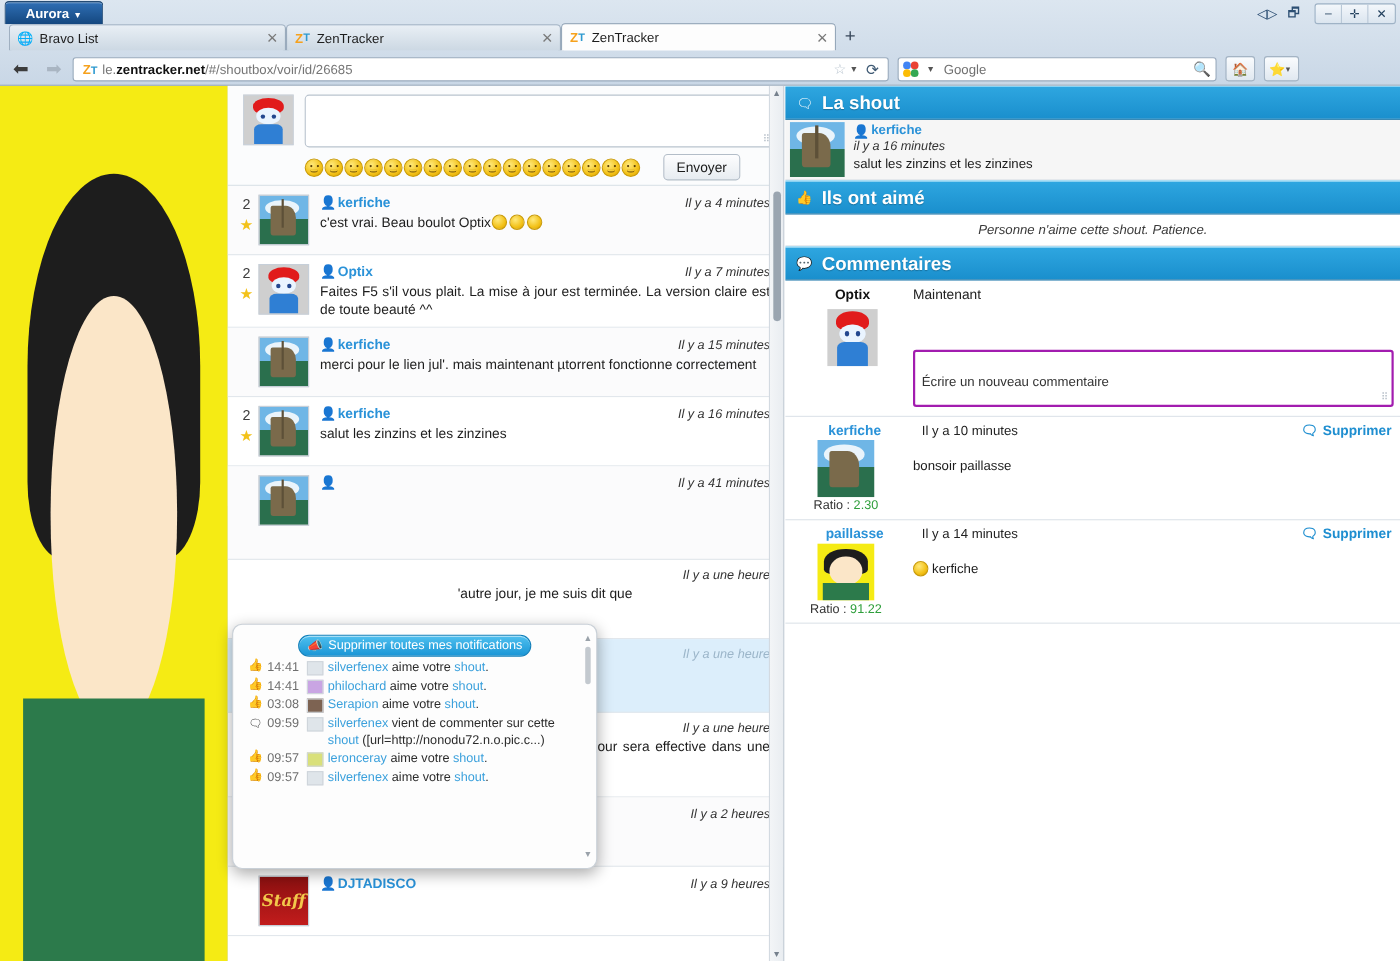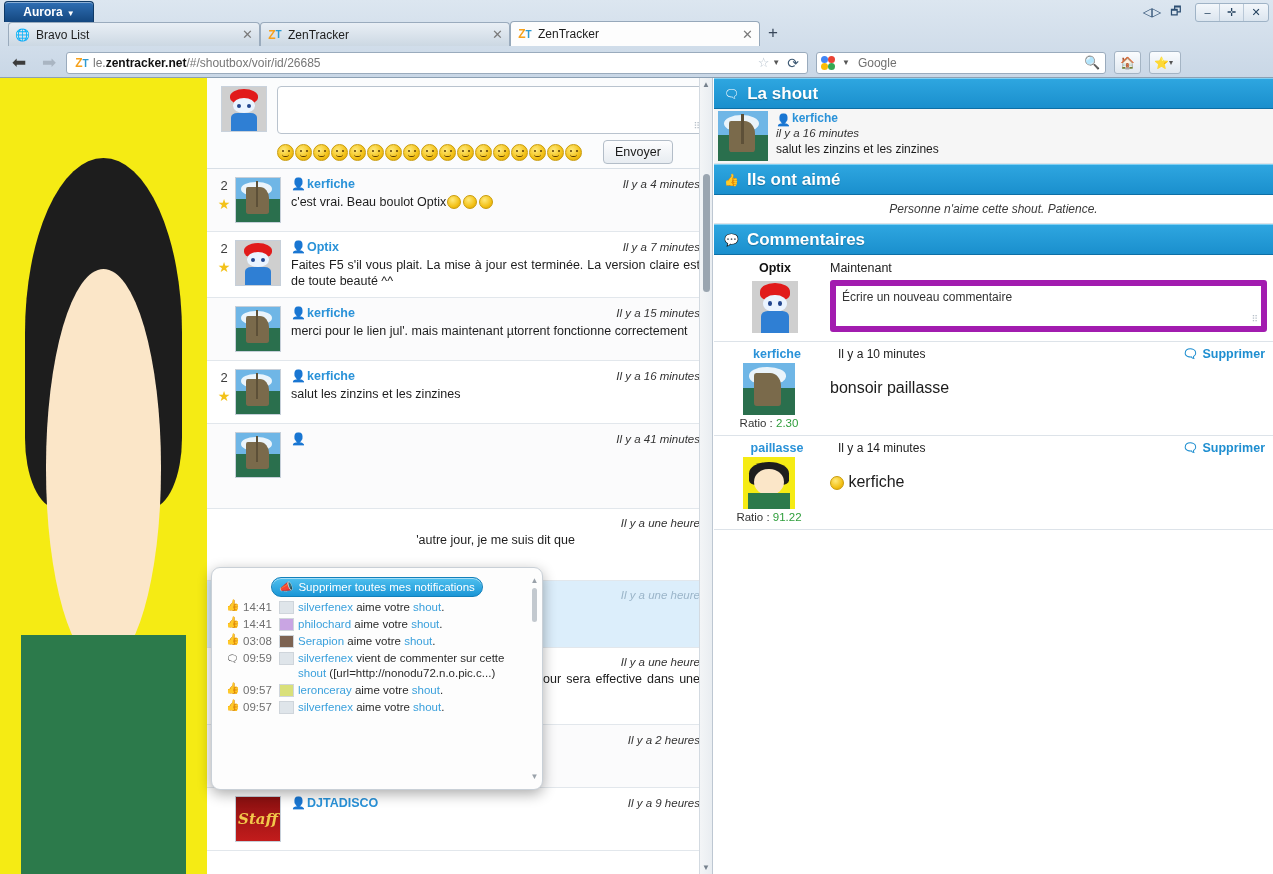--- a/index.html
+++ b/index.html
@@ -215,35 +215,35 @@
   .shoutbox .txt { font-size:12px; color:#1b1b1b; margin-top:3px;}
   .emptylike { text-align:center; font-style:italic; font-size:12px; color:#3a3a3a;
     padding:7px 0; border-bottom:1px solid #dde3e9;}
 
   .cmt-new { display:flex; padding:6px 6px 8px 6px; border-bottom:1px solid #dde3e9;}
   .cmt-new .meta { width:110px; flex:0 0 auto; text-align:center;}
   .cmt-new .who { font-weight:bold; font-size:12.5px; color:#111; }
   .cmt-new .avwrap { width:46px; height:52px; margin:6px auto 0 auto; position:relative; overflow:hidden;}
   .cmt-new .right { flex:1 1 auto; }
   .cmt-new .nowlbl { font-size:12.5px; color:#222; padding-bottom:5px;}
-  .cmt-new .ta { height:52px; border:6px solid #a21caf; border-radius:3px; background:#fff;
-    font-size:12px; color:#333; padding:4px 6px; position:relative;}
+  .cmt-new .ta { height:52px; border:2px solid #a21caf; border-radius:3px; background:#fff;
+    font-size:12px; color:#333; padding:20px 6px; position:relative;margin-top:38px;}
   .cmt-new .ta .grip { position:absolute; right:3px; bottom:2px; color:#b6bfc8; font-size:9px;}
 
   .cmt { border-bottom:1px solid #dde3e9; padding-bottom:6px;}
   .cmt .row1 { display:flex; align-items:center; padding:4px 8px 2px 8px; }
   .cmt .cname { width:110px; text-align:center; color:#2a92d8; font-weight:bold; font-size:12.5px;}
   .cmt .ctime { font-size:12px; color:#222; flex:1 1 auto; padding-left:6px;}
   .cmt .del { color:#1e8ed0; font-weight:bold; font-size:12.5px; display:flex; align-items:center; gap:4px;}
   .cmt .row2 { display:flex; }
   .cmt .lcol { width:110px; flex:0 0 auto; text-align:center;}
   .cmt .cav { width:52px; height:52px; margin:0 auto; position:relative; overflow:hidden; display:block;}
   .cmt .ratio { font-size:11.5px; color:#333; margin-top:2px;}
   .cmt .ratio b { color:#2e9e3b; font-weight:normal;}
-  .cmt .ctext { flex:1 1 auto; font-size:16px; color:#1b1b1b; padding:16px 0 0 6px;}
+  .cmt .ctext { flex:1 1 auto; font-size:12px; color:#1b1b1b; padding:16px 0 0 6px;}
 
   
   #notif { position:absolute; left:211px; top:489px; width:332px; height:223px;
     background:#fdfdfd; border:1px solid #c9d0d7; border-radius:9px;
     box-shadow:0 4px 14px rgba(0,0,0,.33); overflow:hidden; z-index:40;}
   #notif .delall { margin:9px auto 2px auto; width:212px; height:20px;
     background:linear-gradient(#4fc0ef,#1b96d6); border:1px solid #1280bb; border-radius:10px;
     color:#fff; font-size:11.5px; display:flex; align-items:center; justify-content:center; gap:5px;
     box-shadow:inset 0 1px 0 rgba(255,255,255,.5);}
   #notif .daterow { display:flex; align-items:center; gap:6px; padding:2px 0 4px 14px;}

